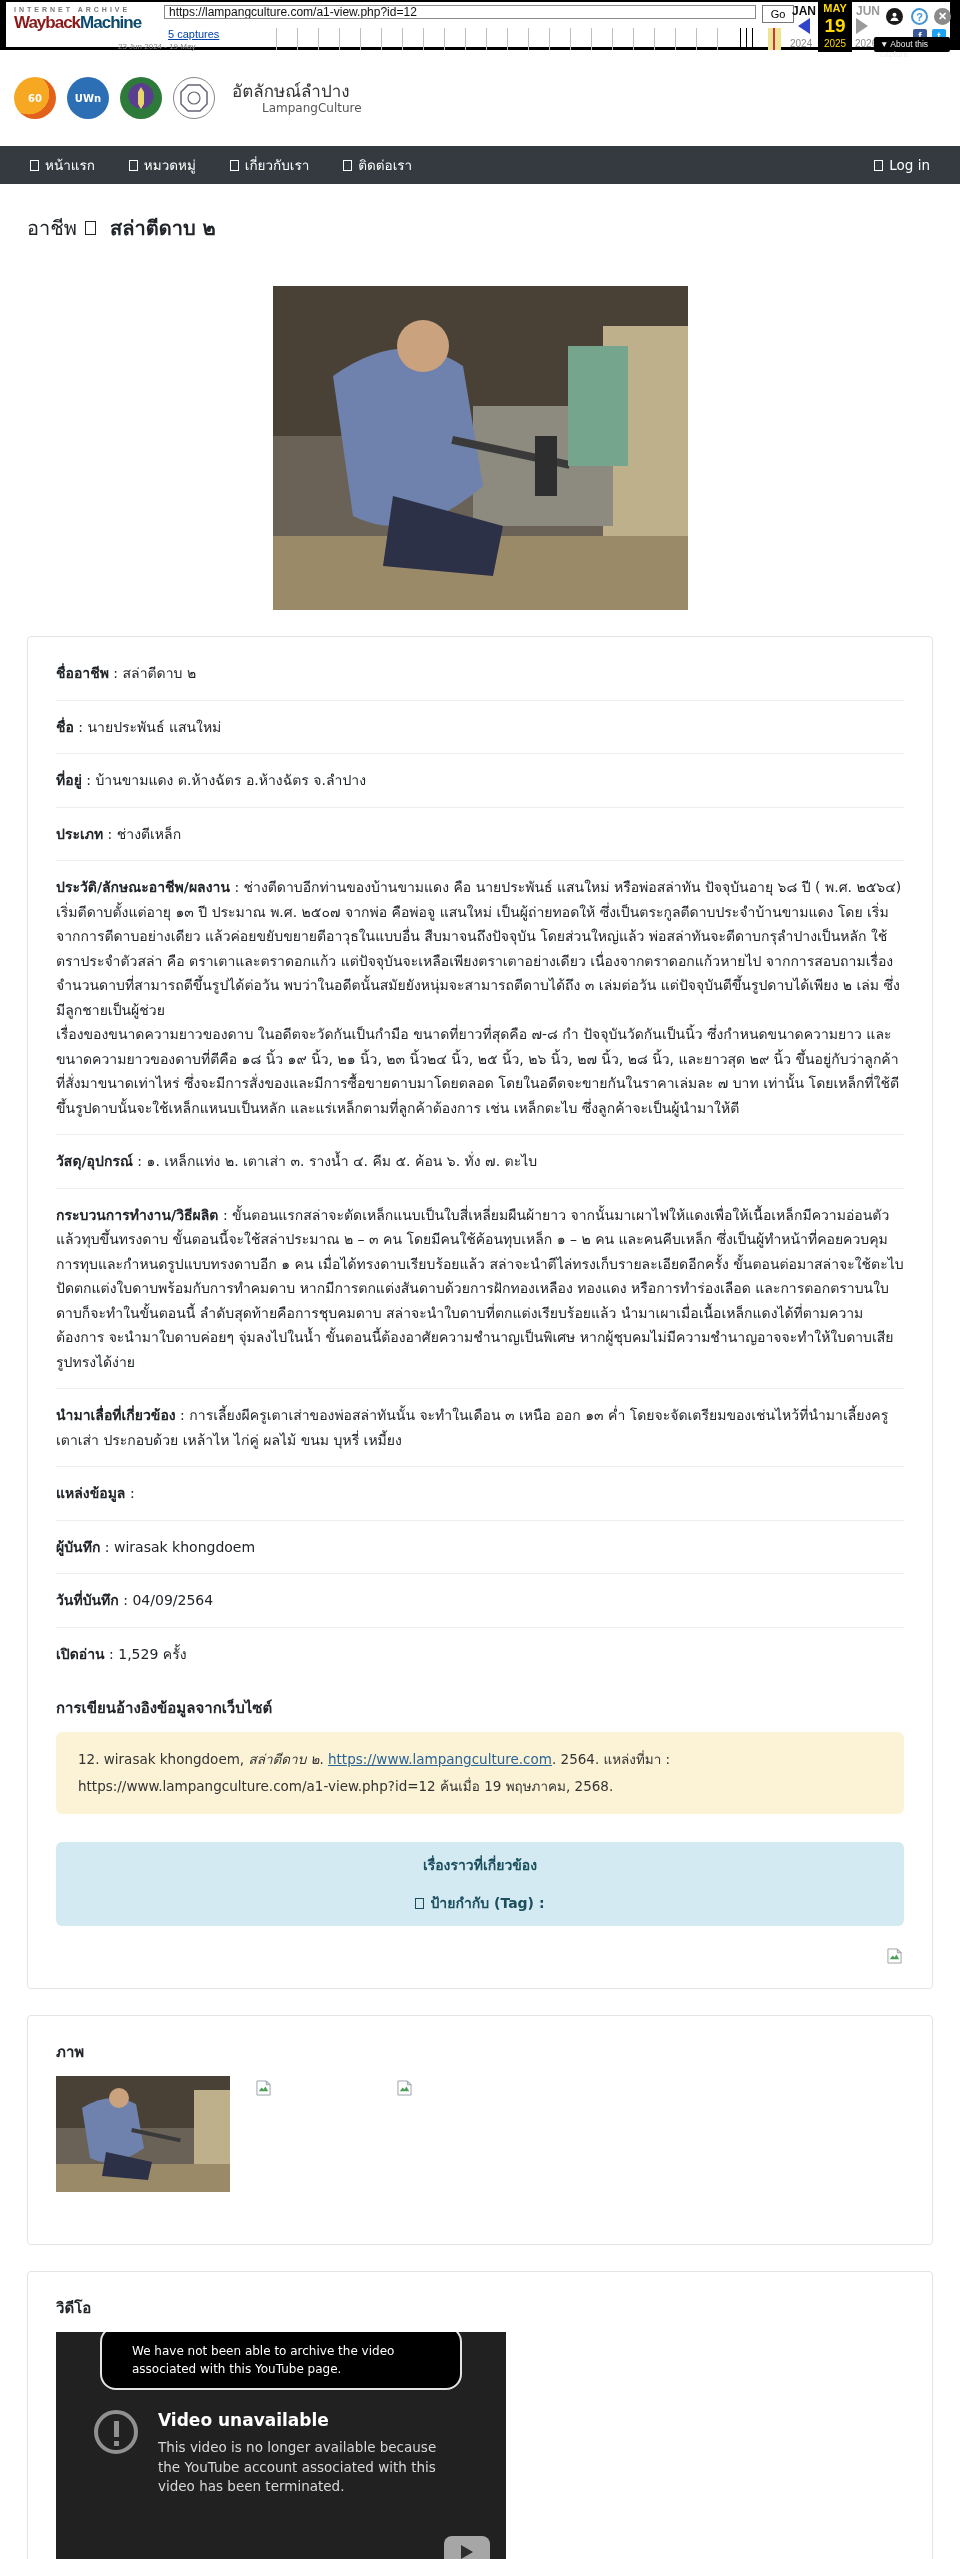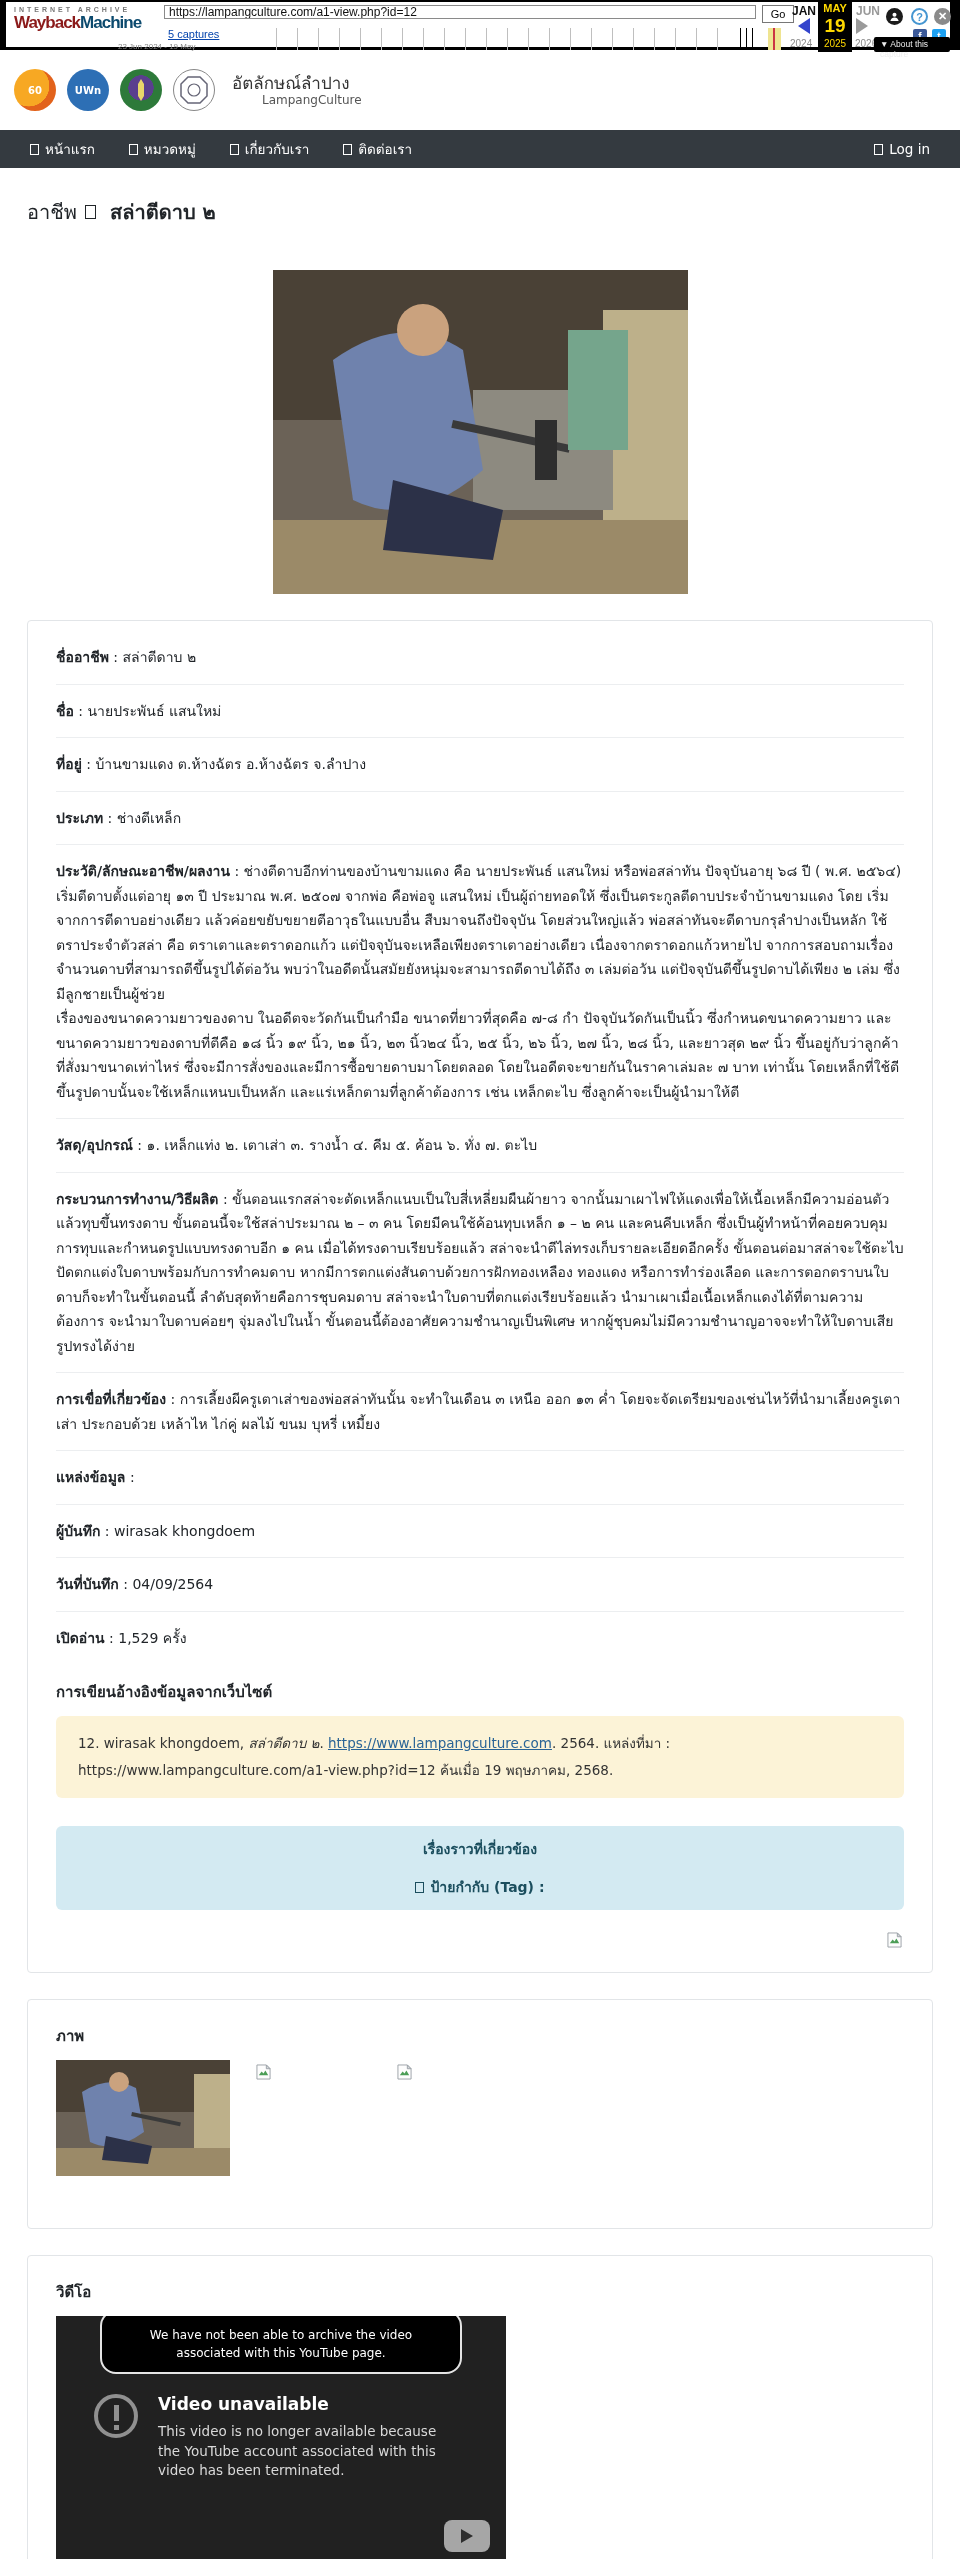--- a/index.html
+++ b/index.html
@@ -30,21 +30,21 @@
   .arrow-right { border-left:12px solid #9a9a9a; }
   .wb-ico { position:absolute; width:17px; height:17px; border-radius:50%; display:flex; align-items:center; justify-content:center; font-size:11px; font-weight:bold; }
   .ico-profile { background:#1b1b1b; color:#fff; }
   .ico-help { border:2px solid #4596d1; color:#4596d1; }
   .ico-close { background:#8a8a8a; color:#fff; }
   .wb-sq { position:absolute; width:14px; height:14px; border-radius:2px; color:#fff; font-size:10px; font-weight:bold; display:flex; align-items:center; justify-content:center; }
   .sq-fb { background:#3b5998; } .sq-tw { background:#1da1f2; }
   .wb-about { position:absolute; left:868px; top:35px; height:15px; background:#000; color:#eee; font-size:8.5px; padding:2px 6px; border-radius:2px; }
 
   
-  .hdr { height:80px; display:flex; align-items:center; padding-left:14px; gap:11px; background:#fff; }
+  .hdr { height:96px; display:flex; align-items:center; padding-left:14px; gap:11px; background:#fff; }
   .logo-ball { width:42px; height:42px; border-radius:50%; display:flex; align-items:center; justify-content:center; font-size:10px; font-weight:bold; color:#fff; }
   .hdr-title { line-height:1.2; margin-left:6px; }
   .hdr-title .th { font-size:17px; color:#333; }
   .hdr-title .en { font-size:12px; color:#555;margin-left:30px; }
 
   
   .nav { height:38px; background:#343a40; display:flex; align-items:center; padding:0 30px; gap:34px; color:#fff; font-size:13.5px; }
   .nav .spring { flex:1; }
   .nav-item { display:flex; align-items:center; cursor:pointer; }
   .tofu { display:inline-block; width:9px; height:11px; border:1px solid currentColor; margin-right:6px; flex:none; }
@@ -71,21 +71,21 @@
   .card-end-ico { display:flex; justify-content:flex-end; padding:22px 2px 14px 0; }
 
   .sec-label { font-weight:700; font-size:15px; padding:14px 0 12px 0; }
   .gal-row { display:flex; align-items:flex-start; gap:26px; padding-bottom:22px; }
   .thumb { width:174px; height:116px; }
   .gal-broken { margin-top:4px; }
   .gal-gap { width:74px; }
 
   
   .player { position:relative; width:450px; height:252px; background:#212121; margin-bottom:14px; overflow:hidden; }
-  .vtip { position:absolute; left:44px; top:-6px; width:362px; background:#000; border:2px solid #e4e4e4; border-radius:16px; padding:14px 30px 10px 30px; color:#fff; font-size:12px; text-align:center; line-height:1.5; }
+  .vtip { position:absolute; left:44px; top:-6px; width:362px; background:#000; border:2px solid #e4e4e4; border-radius:16px; padding:14px 30px 10px 30px; color:#fff; font-size:12px; line-height:1.5; }
   .vbody { position:absolute; left:38px; top:78px; width:360px; display:flex; gap:20px; }
   .alert-ico { width:44px; height:44px; border-radius:50%; border:4px solid #909090; flex:none; position:relative; }
   .alert-ico::before { content:""; position:absolute; left:50%; top:7px; width:5px; height:16px; margin-left:-2.5px; background:#909090; }
   .alert-ico::after { content:""; position:absolute; left:50%; top:27px; width:5px; height:5px; margin-left:-2.5px; background:#909090; }
   .vtxt .vh { color:#fff; font-size:17px; font-weight:700; margin-bottom:8px; }
   .vtxt .vm { color:#d9d9d9; font-size:13.5px; line-height:1.45; width:280px; }
   .play-btn { position:absolute; right:16px; bottom:16px; width:46px; height:32px; background:#a6a6a6; border-radius:8px; display:flex; align-items:center; justify-content:center; cursor:pointer; }
   .play-btn .tri { width:0; height:0; border-top:7px solid transparent; border-bottom:7px solid transparent; border-left:12px solid #2e2e2e; }
 
   .broken { display:inline-block; }
@@ -201,21 +201,21 @@
 
   <div class="card">
     <div class="drow"><span class="dl">ชื่ออาชีพ</span><span> : </span><span class="dv">สล่าตีดาบ ๒</span></div>
     <div class="drow"><span class="dl">ชื่อ</span><span> : </span><span class="dv">นายประพันธ์ แสนใหม่</span></div>
     <div class="drow"><span class="dl">ที่อยู่</span><span> : </span><span class="dv">บ้านขามแดง ต.ห้างฉัตร อ.ห้างฉัตร จ.ลำปาง</span></div>
     <div class="drow"><span class="dl">ประเภท</span><span> : </span><span class="dv">ช่างตีเหล็ก</span></div>
     <div class="drow"><span class="dl">ประวัติ/ลักษณะอาชีพ/ผลงาน</span><span> : </span><span class="dv">ช่างตีดาบอีกท่านของบ้านขามแดง คือ นายประพันธ์ แสนใหม่ หรือพ่อสล่าทัน ปัจจุบันอายุ ๖๘ ปี ( พ.ศ. ๒๕๖๔) เริ่มตีดาบตั้งแต่อายุ ๑๓ ปี ประมาณ พ.ศ. ๒๕๐๗ จากพ่อ คือพ่อจู แสนใหม่ เป็นผู้ถ่ายทอดให้ ซึ่งเป็นตระกูลตีดาบประจำบ้านขามแดง โดย เริ่มจากการตีดาบอย่างเดียว แล้วค่อยขยับขยายตีอาวุธในแบบอื่น สืบมาจนถึงปัจจุบัน โดยส่วนใหญ่แล้ว พ่อสล่าทันจะตีดาบกรุลำปางเป็นหลัก ใช้ตราประจำตัวสล่า คือ ตราเตาและตราดอกแก้ว แต่ปัจจุบันจะเหลือเพียงตราเตาอย่างเดียว เนื่องจากตราดอกแก้วหายไป จากการสอบถามเรื่องจำนวนดาบที่สามารถตีขึ้นรูปได้ต่อวัน พบว่าในอดีตนั้นสมัยยังหนุ่มจะสามารถตีดาบได้ถึง ๓ เล่มต่อวัน แต่ปัจจุบันตีขึ้นรูปดาบได้เพียง ๒ เล่ม ซึ่งมีลูกชายเป็นผู้ช่วย
 เรื่องของขนาดความยาวของดาบ ในอดีตจะวัดกันเป็นกำมือ ขนาดที่ยาวที่สุดคือ ๗-๘ กำ ปัจจุบันวัดกันเป็นนิ้ว ซึ่งกำหนดขนาดความยาว และขนาดความยาวของดาบที่ตีคือ ๑๘ นิ้ว ๑๙ นิ้ว, ๒๑ นิ้ว, ๒๓ นิ้ว๒๔ นิ้ว, ๒๕ นิ้ว, ๒๖ นิ้ว, ๒๗ นิ้ว, ๒๘ นิ้ว, และยาวสุด ๒๙ นิ้ว ขึ้นอยู่กับว่าลูกค้าที่สั่งมาขนาดเท่าไหร่ ซึ่งจะมีการสั่งของและมีการซื้อขายดาบมาโดยตลอด โดยในอดีตจะขายกันในราคาเล่มละ ๗ บาท เท่านั้น โดยเหล็กที่ใช้ตีขึ้นรูปดาบนั้นจะใช้เหล็กแหนบเป็นหลัก และแร่เหล็กตามที่ลูกค้าต้องการ เช่น เหล็กตะไบ ซึ่งลูกค้าจะเป็นผู้นำมาให้ตี</span></div>
     <div class="drow"><span class="dl">วัสดุ/อุปกรณ์</span><span> : </span><span class="dv">๑. เหล็กแท่ง ๒. เตาเส่า ๓. รางน้ำ ๔. คีม ๕. ค้อน ๖. ทั่ง ๗. ตะไบ</span></div>
     <div class="drow"><span class="dl">กระบวนการทำงาน/วิธีผลิต</span><span> : </span><span class="dv">ขั้นตอนแรกสล่าจะตัดเหล็กแนบเป็นใบสี่เหลี่ยมผืนผ้ายาว จากนั้นมาเผาไฟให้แดงเพื่อให้เนื้อเหล็กมีความอ่อนตัวแล้วทุบขึ้นทรงดาบ ขั้นตอนนี้จะใช้สล่าประมาณ ๒ – ๓ คน โดยมีคนใช้ค้อนทุบเหล็ก ๑ – ๒ คน และคนคีบเหล็ก ซึ่งเป็นผู้ทำหน้าที่คอยควบคุมการทุบและกำหนดรูปแบบทรงดาบอีก ๑ คน เมื่อได้ทรงดาบเรียบร้อยแล้ว สล่าจะนำตีไล่ทรงเก็บรายละเอียดอีกครั้ง ขั้นตอนต่อมาสล่าจะใช้ตะไบปัดตกแต่งใบดาบพร้อมกับการทำคมดาบ หากมีการตกแต่งสันดาบด้วยการฝักทองเหลือง ทองแดง หรือการทำร่องเลือด และการตอกตราบนใบดาบก็จะทำในขั้นตอนนี้ ลำดับสุดท้ายคือการชุบคมดาบ สล่าจะนำใบดาบที่ตกแต่งเรียบร้อยแล้ว นำมาเผาเมื่อเนื้อเหล็กแดงได้ที่ตามความต้องการ จะนำมาใบดาบค่อยๆ จุ่มลงไปในน้ำ ขั้นตอนนี้ต้องอาศัยความชำนาญเป็นพิเศษ หากผู้ชุบคมไม่มีความชำนาญอาจจะทำให้ใบดาบเสียรูปทรงได้ง่าย</span></div>
-    <div class="drow"><span class="dl">การเขื่อที่เกี่ยวข้อง</span><span> : </span><span class="dv">การเลี้ยงผีครูเตาเส่าของพ่อสล่าทันนั้น จะทำในเดือน ๓ เหนือ ออก ๑๓ ค่ำ โดยจะจัดเตรียมของเช่นไหว้ที่นำมาเลี้ยงครูเตาเส่า ประกอบด้วย เหล้าไห ไก่คู่ ผลไม้ ขนม บุหรี่ เหมี้ยง</span></div>
+    <div class="drow"><span class="dl">นำมาเลื่อที่เกี่ยวข้อง</span><span> : </span><span class="dv">การเลี้ยงผีครูเตาเส่าของพ่อสล่าทันนั้น จะทำในเดือน ๓ เหนือ ออก ๑๓ ค่ำ โดยจะจัดเตรียมของเช่นไหว้ที่นำมาเลี้ยงครูเตาเส่า ประกอบด้วย เหล้าไห ไก่คู่ ผลไม้ ขนม บุหรี่ เหมี้ยง</span></div>
     <div class="drow"><span class="dl">แหล่งข้อมูล</span><span> : </span><span class="dv"></span></div>
     <div class="drow"><span class="dl">ผู้บันทึก</span><span> : </span><span class="dv">wirasak khongdoem</span></div>
     <div class="drow"><span class="dl">วันที่บันทึก</span><span> : </span><span class="dv">04/09/2564</span></div>
     <div class="drow"><span class="dl">เปิดอ่าน</span><span> : </span><span class="dv">1,529 ครั้ง</span></div>
 
     <div class="cite-h">การเขียนอ้างอิงข้อมูลจากเว็บไซต์</div>
     <div class="cite-box">
       <span>12. wirasak khongdoem, </span><span class="it">สล่าตีดาบ ๒</span><span>. </span><a>https://www.lampangculture.com</a><span>. 2564. แหล่งที่มา : https://www.lampangculture.com/a1-view.php?id=12 ค้นเมื่อ 19 พฤษภาคม, 2568.</span>
     </div>
 

